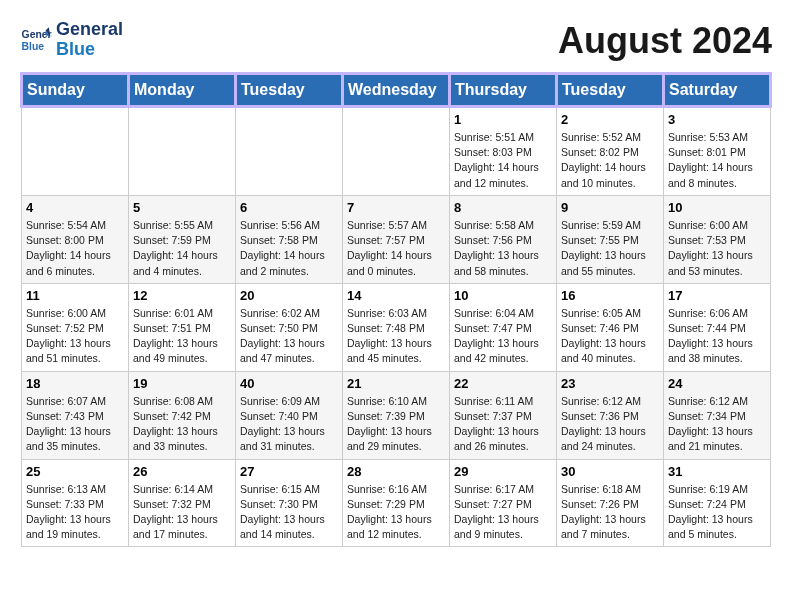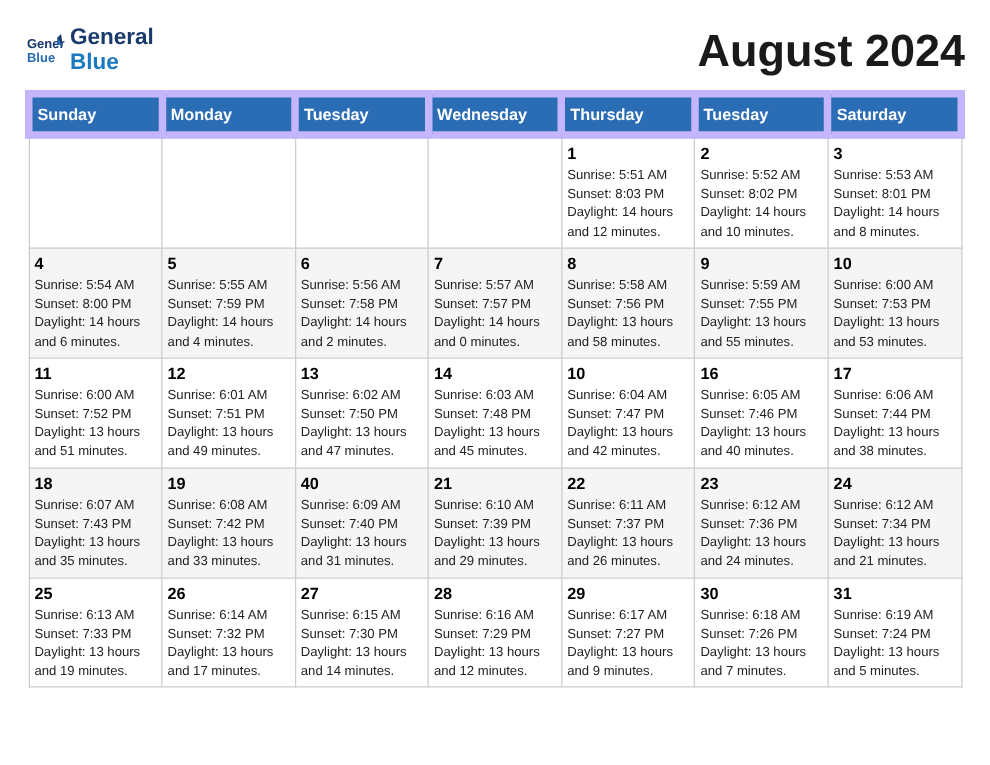--- a/index.html
+++ b/index.html
@@ -49,23 +49,23 @@
     table {
       width: 100%;
       border-collapse: collapse;
       font-size: 11px;
     }
     thead tr th {
       background: #2a6db5;
       color: #fff;
       padding: 6px 4px;
       text-align: left;
-      font-size: 13px;
-      font-weight: bold;
-      border: 6px solid #c4b5fd;
+      font-size: 16px;
+      font-weight: bold;
+      border: 3px solid #c4b5fd;
     }
     tbody tr td {
       border: 1px solid #ccc;
       vertical-align: top;
       padding: 4px;
       width: calc(100% / 7);
       height: 80px;
       background: #fff;
     }
     tbody tr:nth-child(even) td {
@@ -173,21 +173,21 @@
       <tr>
         <td>
           <span class="day-number">11</span>
           <div class="day-info">Sunrise: 6:00 AM<br>Sunset: 7:52 PM<br>Daylight: 13 hours<br>and 51 minutes.</div>
         </td>
         <td>
           <span class="day-number">12</span>
           <div class="day-info">Sunrise: 6:01 AM<br>Sunset: 7:51 PM<br>Daylight: 13 hours<br>and 49 minutes.</div>
         </td>
         <td>
-          <span class="day-number">13</span>
+          <span class="day-number">20</span>
           <div class="day-info">Sunrise: 6:02 AM<br>Sunset: 7:50 PM<br>Daylight: 13 hours<br>and 47 minutes.</div>
         </td>
         <td>
           <span class="day-number">14</span>
           <div class="day-info">Sunrise: 6:03 AM<br>Sunset: 7:48 PM<br>Daylight: 13 hours<br>and 45 minutes.</div>
         </td>
         <td>
           <span class="day-number">10</span>
           <div class="day-info">Sunrise: 6:04 AM<br>Sunset: 7:47 PM<br>Daylight: 13 hours<br>and 42 minutes.</div>
         </td>

